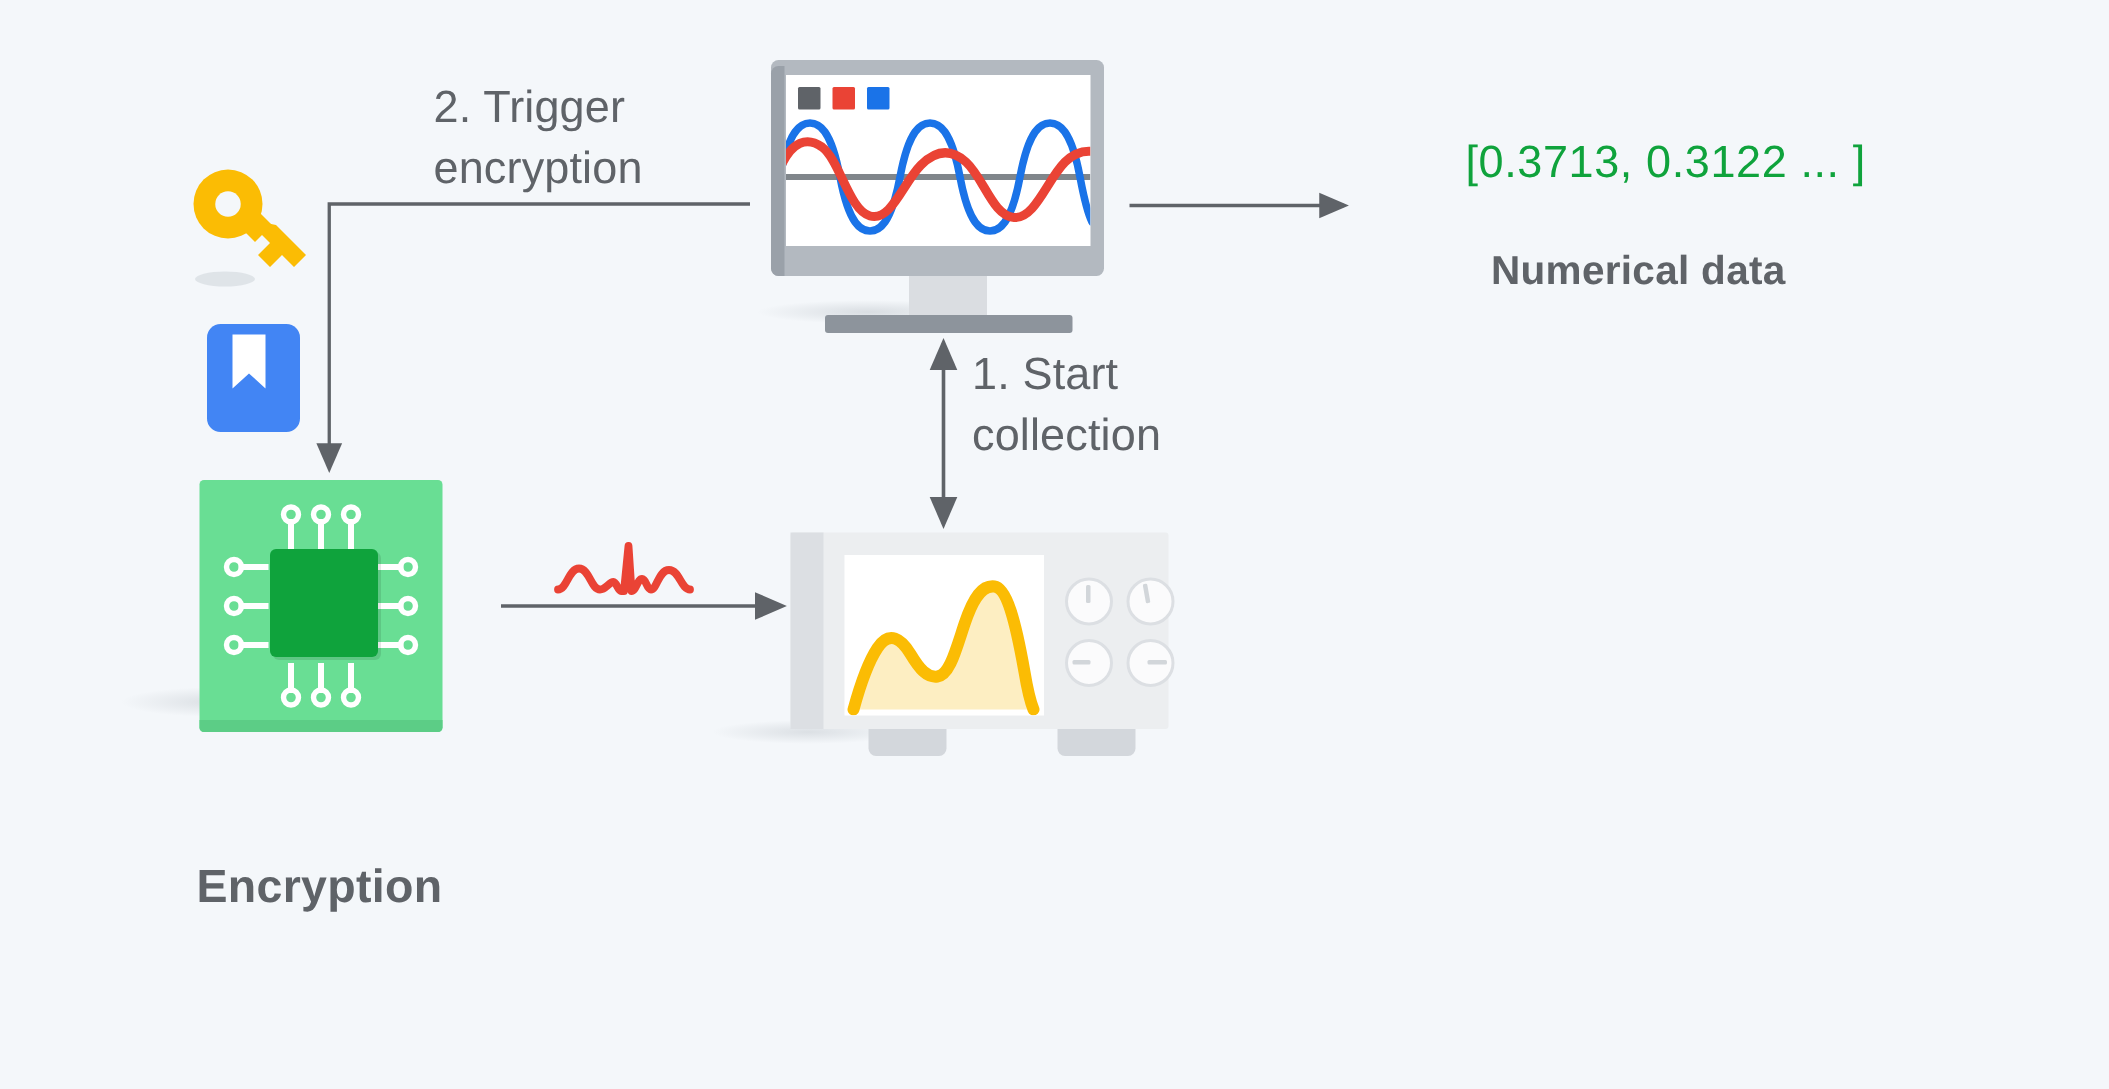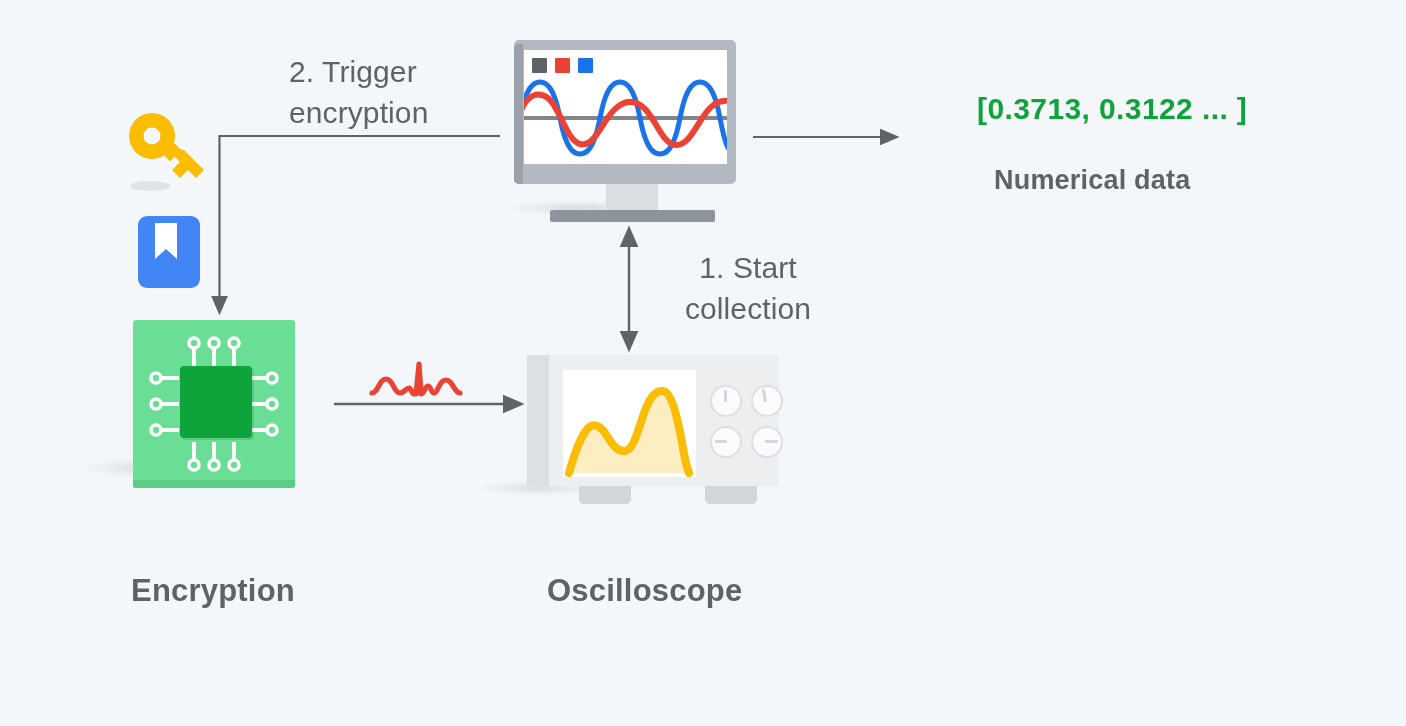--- a/index.html
+++ b/index.html
@@ -31,21 +31,21 @@
   }
   .caption {
     color: #5f6368;
     font-size: 31px;
     font-weight: 700;
     letter-spacing: 0.2px;
   }
   .trace-array {
     color: #0fa33c;
     font-size: 30px;
-    font-weight: 700;
+    font-weight: 400;
     letter-spacing: 0.4px;
     white-space: nowrap;
   }
   .trace-caption {
     color: #5f6368;
     font-size: 27px;
     font-weight: 700;
     letter-spacing: 0.2px;
     white-space: nowrap;
   }
@@ -184,21 +184,21 @@
                C 431 386, 431 393, 434 393
                C 438 393, 439 380, 446 380
                C 453 380, 454 393, 460 393"></path>
     </g>
   </svg>
 
   <div class="abs step-label" style="left:289px; top:51px; width:215px;">2. Trigger
 encryption</div>
 
 
-  <div class="abs step-label" style="left:648px; top:247px; width:200px;text-align:center;">1. Start
+  <div class="abs step-label" style="left:648px; top:229px; width:200px;">1. Start
 collection</div>
 
   <div class="abs" id="key-icon">
     <svg width="78" height="82" viewBox="0 0 78 82">
       <ellipse cx="22" cy="74" rx="20" ry="5" fill="rgba(120,130,140,0.16)"></ellipse>
       <g fill="#fbbc04">
         <circle cx="24" cy="24" r="23"></circle>
         <path d="M 36 34 L 52 50 L 44 58 L 52 66 L 60 58 L 68 66 L 76 58 L 56 38 Z"></path>
         <rect x="34" y="30" width="16" height="16" transform="rotate(45 42 38)"></rect>
       </g>
@@ -315,15 +315,14 @@
     </div>
 
     <div class="abs scope-foot" style="left:109px;"></div>
     <div class="abs scope-foot" style="left:235px;"></div>
   </div>
 
   <div class="abs trace-array" style="left:977px; top:92px;">[0.3713, 0.3122 ... ]</div>
   <div class="abs trace-caption" style="left:994px; top:165px;">Numerical data</div>
 
   <div class="abs caption" style="left:131px; top:573px;">Encryption</div>
-  <div class="abs caption" style="left:547px; top:573px;">Oscilloscope</div>
 
 </div>
 
 </body></html>

